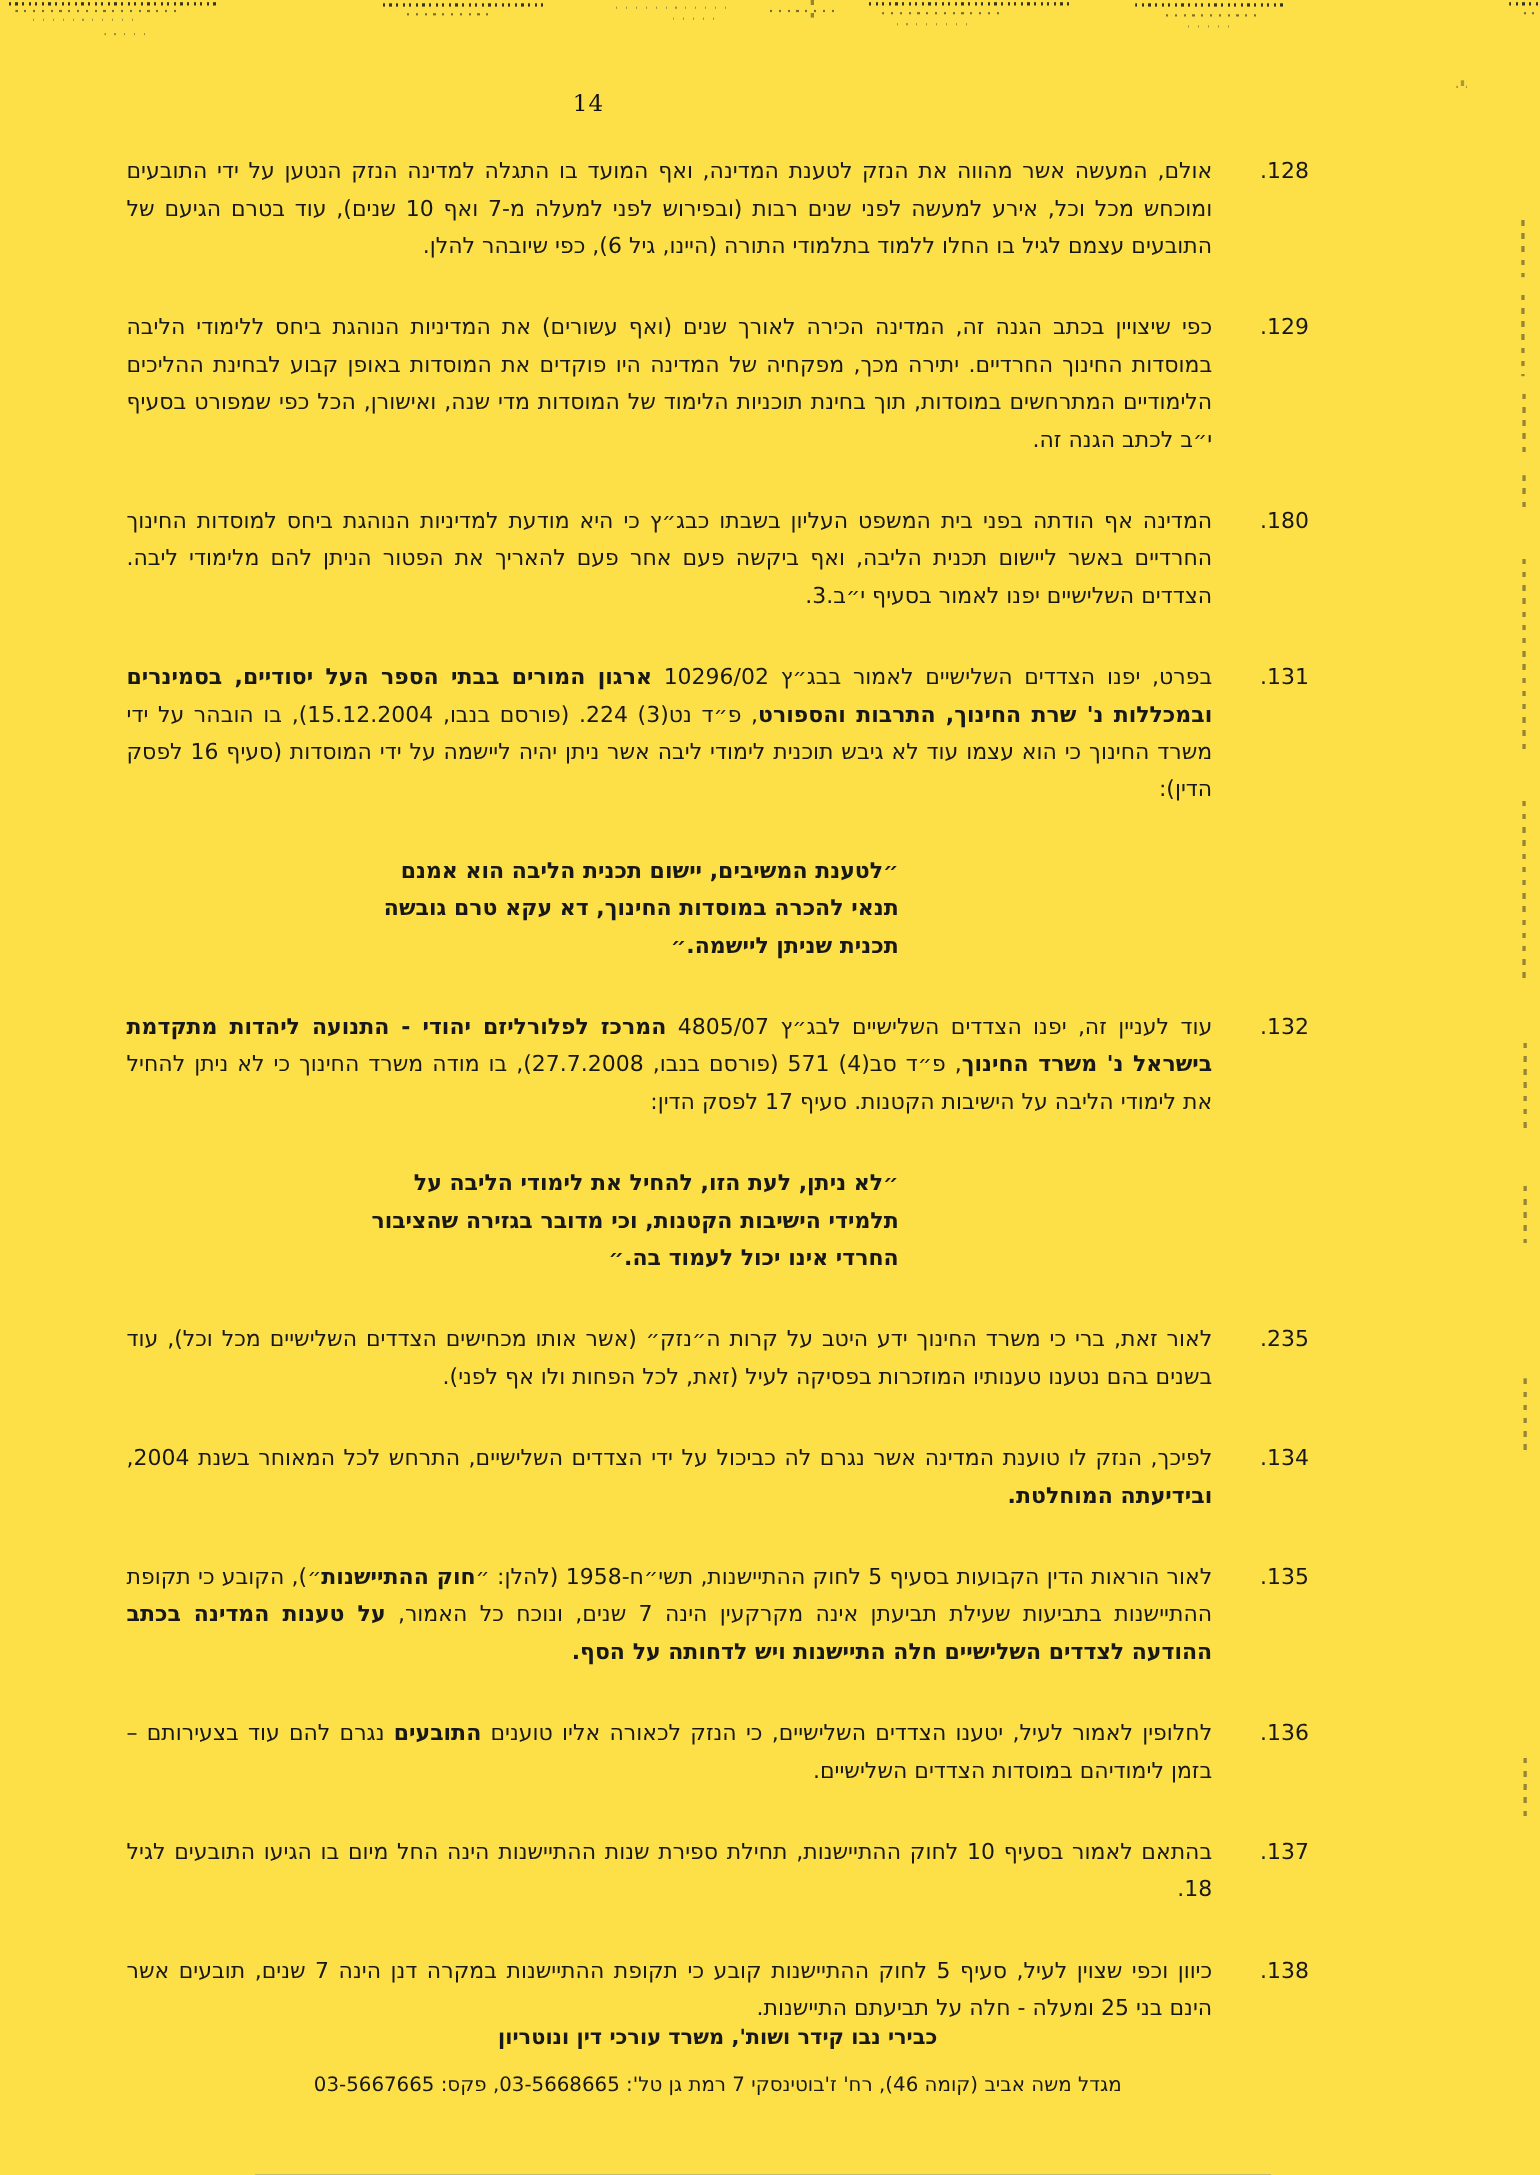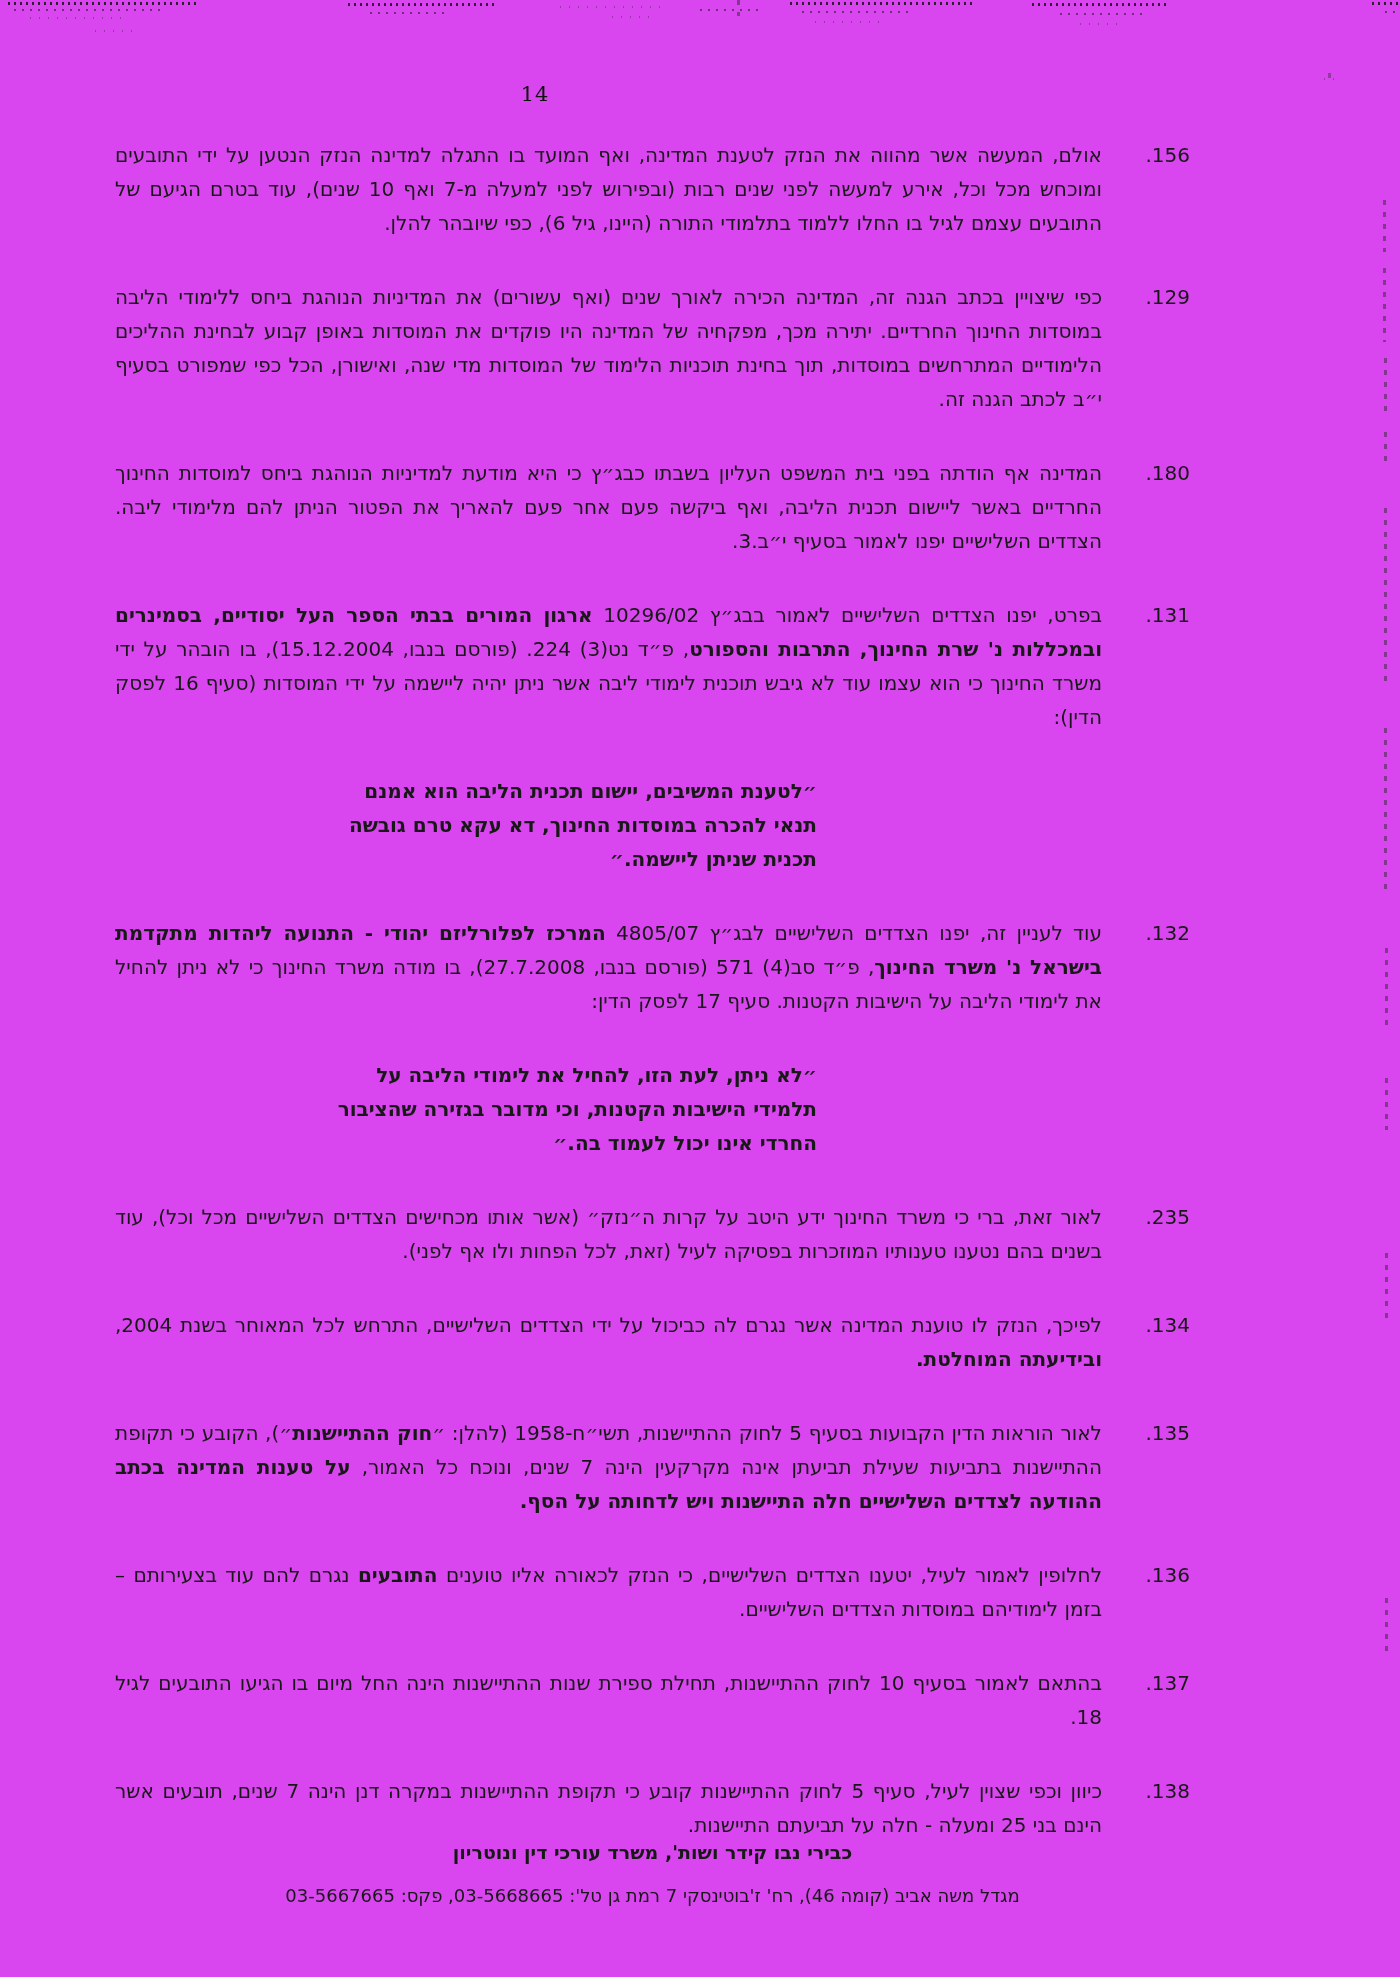--- a/index.html
+++ b/index.html
@@ -1,18 +1,18 @@
 <!DOCTYPE html>
 <html lang="he"><head>
 <meta charset="utf-8">
 <style>
   html,body { margin:0; padding:0; background:#888; }
   .page {
     position:relative; width:1400px; height:1977px; margin:0 auto;
-    background:#d946ef; color:#181818; overflow:hidden;
+    background:#fde047; color:#181818; overflow:hidden;
     font-family:"DejaVu Sans", sans-serif; direction:rtl;
   }
   .pagenum {
     position:absolute; top:82px; left:493px; width:84px;
     text-align:center; font-size:21px; letter-spacing:1px;
     font-family:"DejaVu Serif", serif; direction:ltr; color:#111;
   }
   .content {
     position:absolute; top:138px; right:210px; width:1075px;
     font-size:20px; line-height:34px; text-rendering:optimizeLegibility;
@@ -72,21 +72,21 @@
   <div class="vn" style="left:1384px;top:728px;height:162px"></div>
   <div class="vn" style="left:1385px;top:948px;height:78px"></div>
   <div class="vn" style="left:1385px;top:1078px;height:52px"></div>
   <div class="vn" style="left:1385px;top:1253px;height:68px"></div>
   <div class="vn" style="left:1385px;top:1598px;height:60px"></div>
 
   <div class="pagenum">14</div>
 
   <div class="content">
       <div class="para">
-        <div class="num">156.</div>
+        <div class="num">128.</div>
         <div class="text">אולם, המעשה אשר מהווה את הנזק לטענת המדינה, ואף המועד בו התגלה למדינה הנזק הנטען על ידי התובעים ומוכחש מכל וכל, אירע למעשה לפני שנים רבות (ובפירוש לפני למעלה מ-7 ואף 10 שנים), עוד בטרם הגיעם של התובעים עצמם לגיל בו החלו ללמוד בתלמודי התורה (היינו, גיל 6), כפי שיובהר להלן.</div>
       </div>
       <div class="para">
         <div class="num">129.</div>
         <div class="text">כפי שיצויין בכתב הגנה זה, המדינה הכירה לאורך שנים (ואף עשורים) את המדיניות הנוהגת ביחס ללימודי הליבה במוסדות החינוך החרדיים. יתירה מכך, מפקחיה של המדינה היו פוקדים את המוסדות באופן קבוע לבחינת ההליכים הלימודיים המתרחשים במוסדות, תוך בחינת תוכניות הלימוד של המוסדות מדי שנה, ואישורן, הכל כפי שמפורט בסעיף י״ב לכתב הגנה זה.</div>
       </div>
       <div class="para">
         <div class="num">180.</div>
         <div class="text">המדינה אף הודתה בפני בית המשפט העליון בשבתו כבג״ץ כי היא מודעת למדיניות הנוהגת ביחס למוסדות החינוך החרדיים באשר ליישום תכנית הליבה, ואף ביקשה פעם אחר פעם להאריך את הפטור הניתן להם מלימודי ליבה. הצדדים השלישיים יפנו לאמור בסעיף י״ב.3.</div>
       </div>

